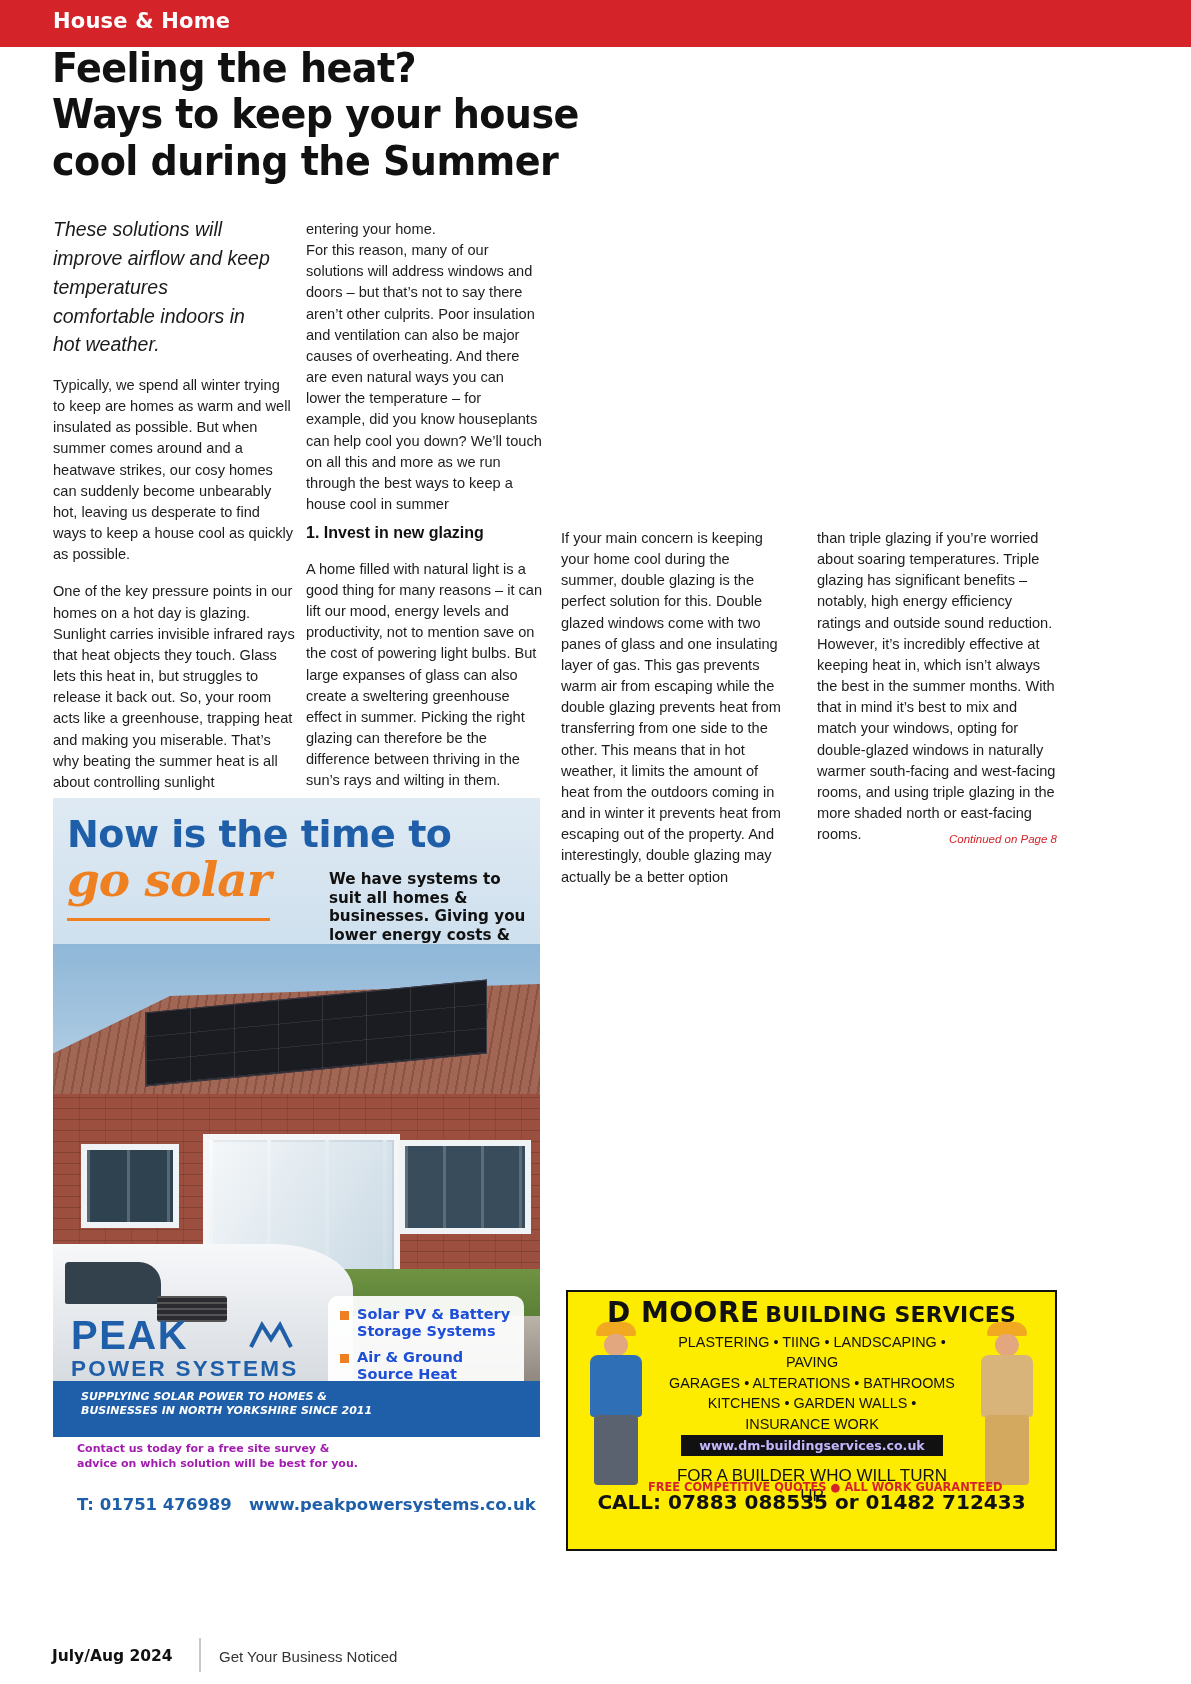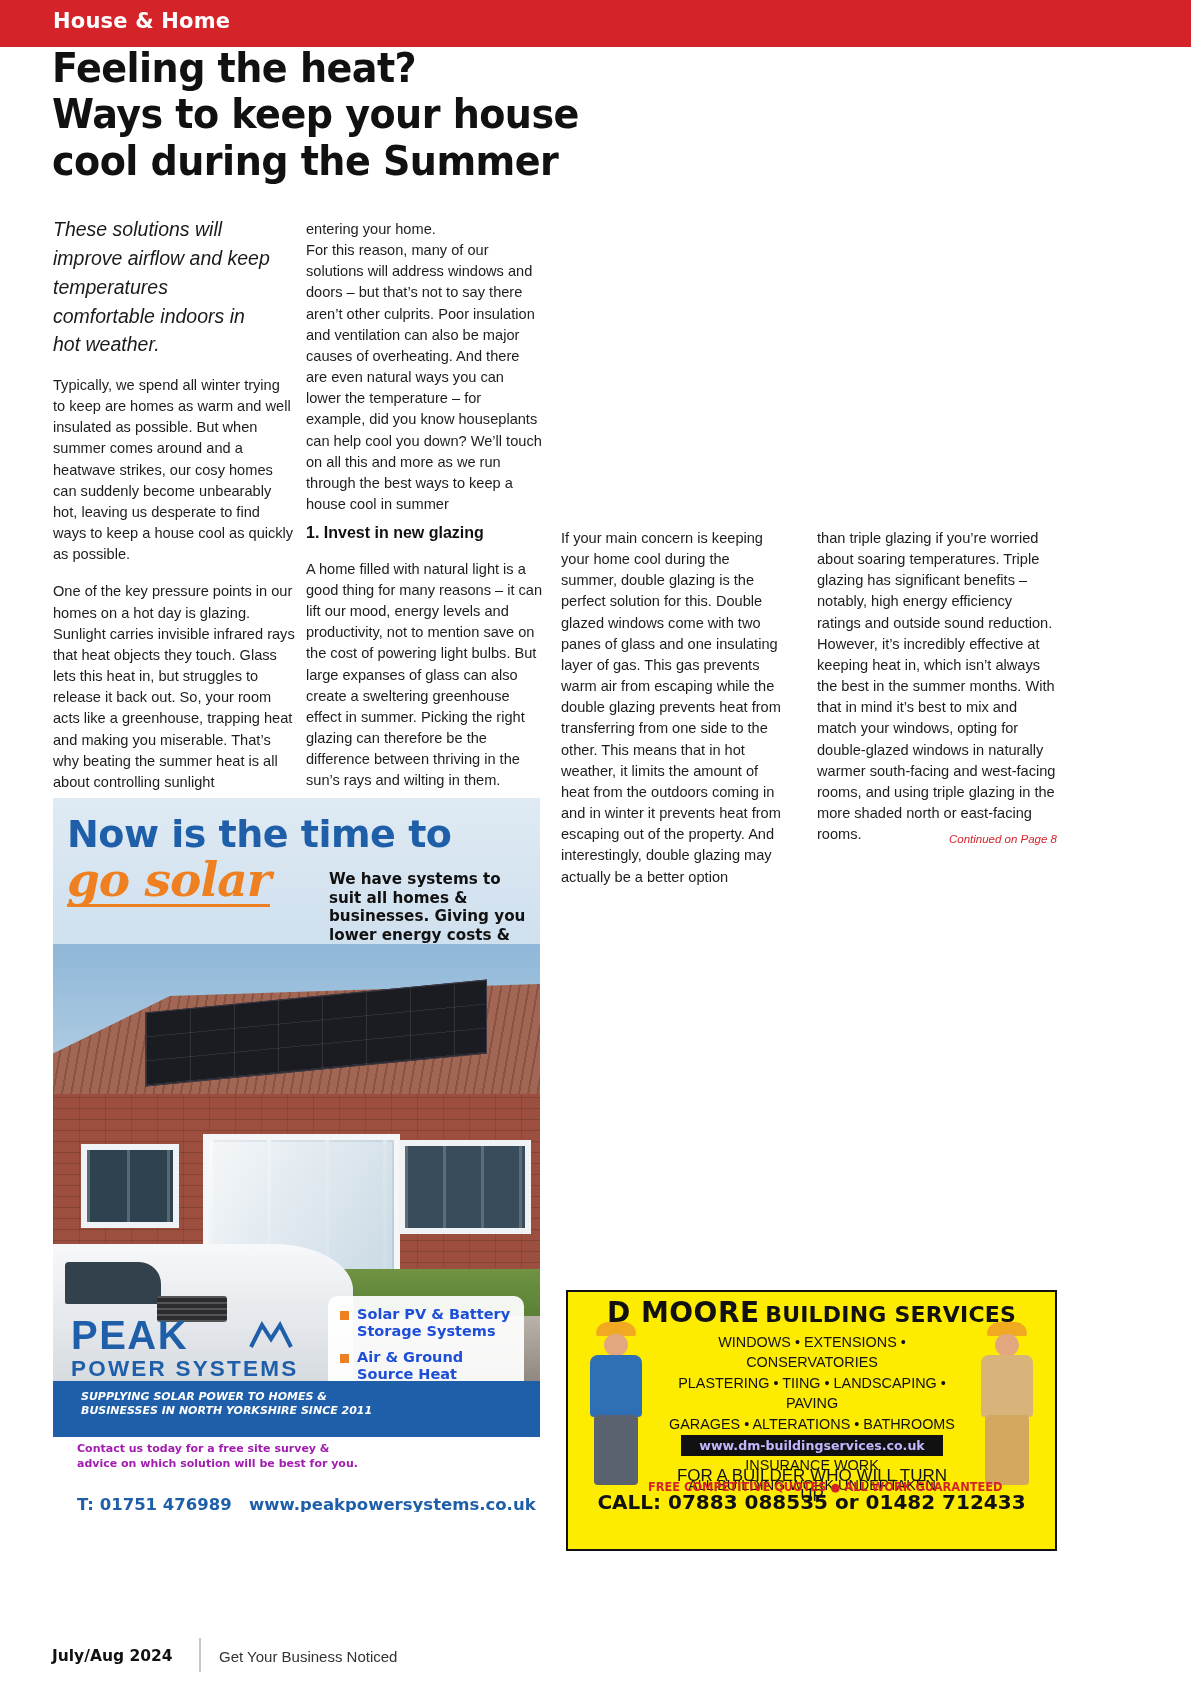--- a/index.html
+++ b/index.html
@@ -173,21 +173,21 @@
     position: absolute;
     left: 14px; top: 58px;
     font-family: "DejaVu Serif", serif;
     font-weight: bold;
     font-style: italic;
     font-size: 47px;
     color: #ef8022;
     letter-spacing: -1px;
     white-space: nowrap;
     border-bottom: 3px solid #ef8022;
-    padding-bottom: 1px;
+    padding-bottom: 15px;
     line-height: 1;
   }
   .solar-tagline {
     position: absolute;
     left: 276px; top: 72px;
     width: 205px;
     font-family: "DejaVu Sans", sans-serif;
     font-weight: bold;
     font-size: 15.2px;
     line-height: 1.22;
@@ -591,21 +591,20 @@
       <div class="w-legs"></div>
     </div>
     <div class="worker right">
       <div class="w-hat"></div>
       <div class="w-head"></div>
       <div class="w-body tan"></div>
       <div class="w-legs tan"></div>
     </div>
 
     <div class="moore-services">
-      <div>WINDOWS • EXTENSIONS • CONSERVATORIES</div>
       <div>PLASTERING • TIING • LANDSCAPING • PAVING</div>
       <div>GARAGES • ALTERATIONS • BATHROOMS</div>
       <div>KITCHENS • GARDEN WALLS • INSURANCE WORK</div>
       <div>ALL BUILDING WORK UNDERTAKEN</div>
     </div>
 
     <div class="moore-web">www.dm-buildingservices.co.uk</div>
     <div class="moore-builder">FOR A BUILDER WHO WILL TURN UP</div>
     <div class="moore-quotes">FREE COMPETITIVE QUOTES ● ALL WORK GUARANTEED</div>
     <div class="moore-call">CALL:  07883 088535 or 01482 712433</div>

